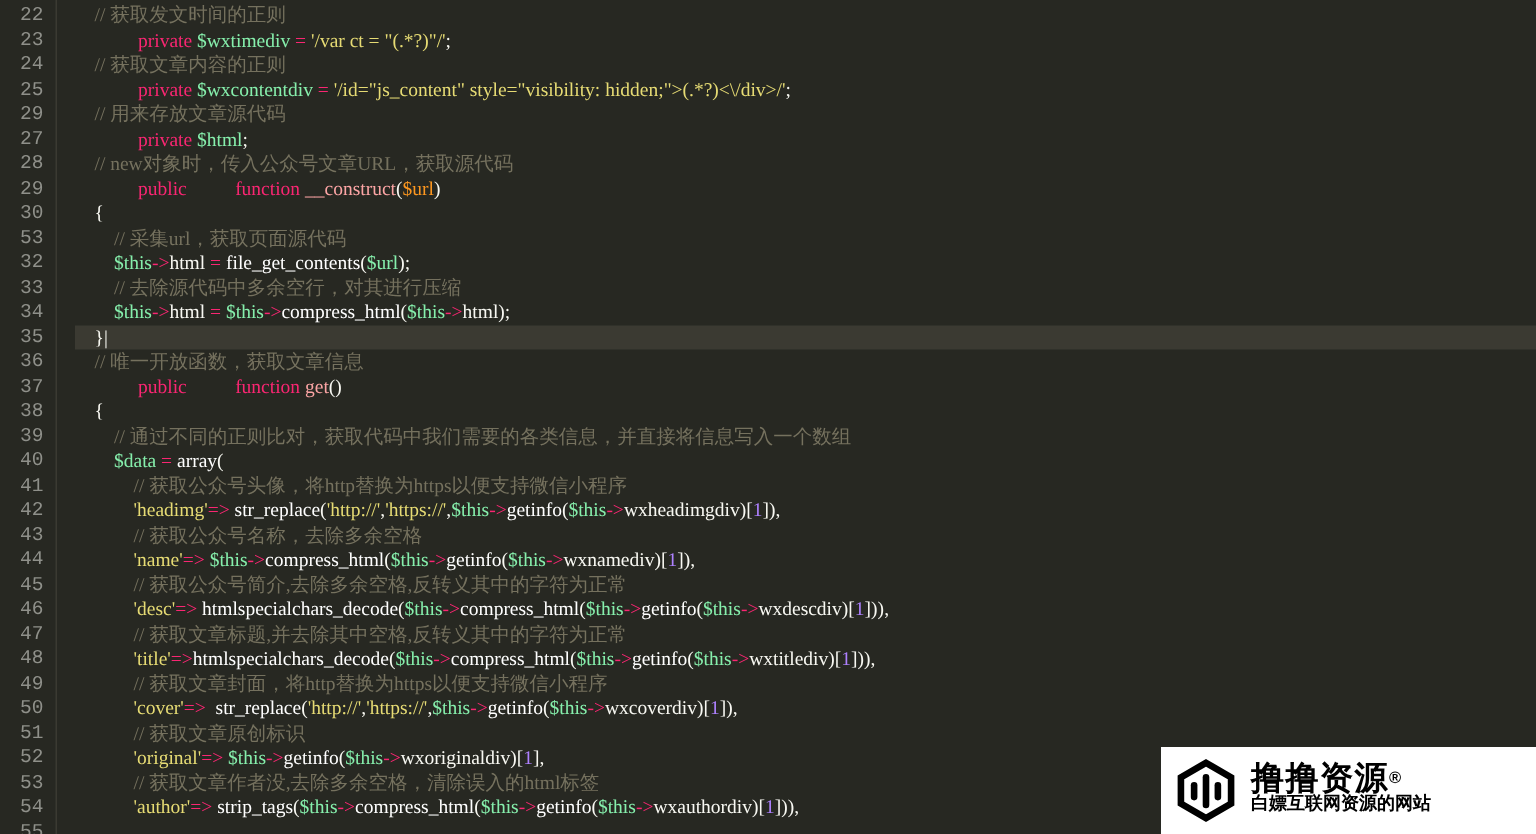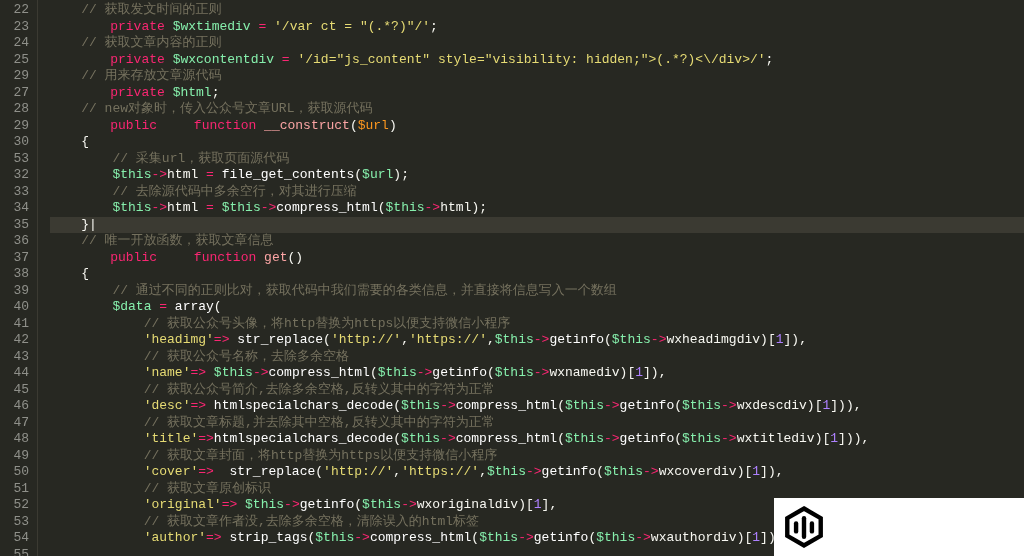--- a/index.html
+++ b/index.html
@@ -28,20 +28,21 @@
   color: #8f908a;
   user-select: none;
 }
 .gutter div { height: 16.5px; }
 .code {
   flex: 1;
   padding-left: 12px;
   padding-top: 2px;
   white-space: pre;
   overflow: hidden;
+  font-family: Liberation Serif, serif;
 }
 .line { height: 16.5px; display: block; }
 .line.hl { background: #3b3a32; width: 100%; }
 .kw { color: #f92672; margin-left: 29px; }
 .var { color: #86efac; }
 .str { color: #e6db74; }
 .cmt { color: #75715e; }
 .fn { color: #fca5a5; }
 .call { color: #ffffff; }
 .op { color: #f92672; }
@@ -115,13 +116,17 @@
 
 <div class="watermark">
   <svg class="wm-logo" viewBox="0 0 100 100">
     <g stroke="#000" stroke-width="10" fill="none" stroke-linecap="round">
       <path d="M50 8 L88 30 L88 70 L50 92 L12 70 L12 30 Z"></path>
       <path d="M50 30 L50 72"></path>
       <path d="M32 42 L32 60"></path>
       <path d="M68 42 L68 60"></path>
     </g>
   </svg>
+  <div class="wm-text">
+    <div class="wm-main"><span>撸撸资源</span><span class="wm-sup">®</span></div>
+    <div class="wm-sub">白嫖互联网资源的网站</div>
+  </div>
 </div>
 
 </body></html>

